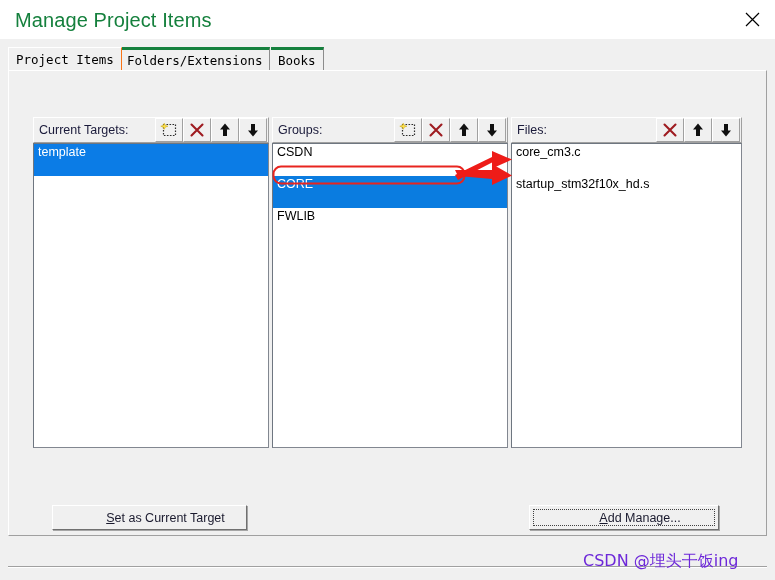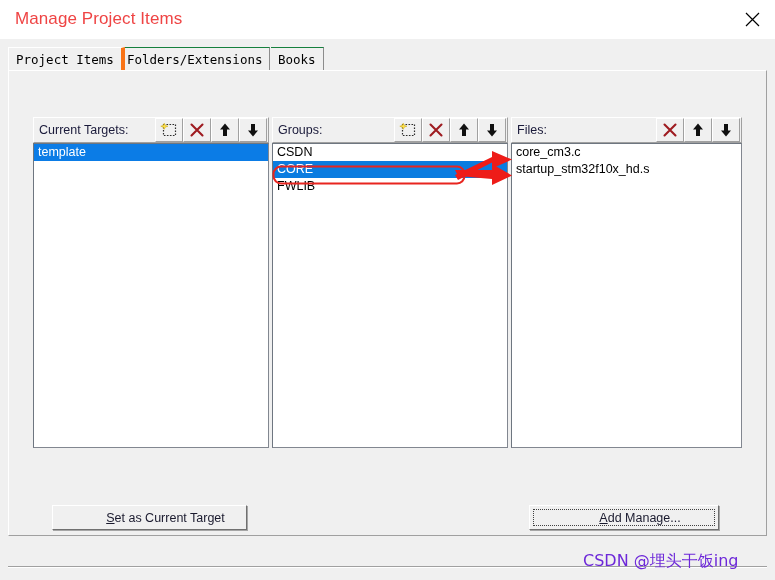--- a/index.html
+++ b/index.html
@@ -19,22 +19,22 @@
   #titlebar {
     position: absolute;
     left: 0; top: 0;
     width: 775px; height: 39px;
     background: #ffffff;
     border-bottom: 1px solid #dcdcdc;
   }
   #title-text {
     position: absolute;
     left: 15px; top: 9px;
-    font-size: 17px;
-    color: #ef4444;
+    font-size: 20px;
+    color: #15803d;
     font-family: "Liberation Sans", sans-serif;
     letter-spacing: 0.1px;
   }
   #close-button {
     position: absolute;
     right: 0; top: 0;
     width: 46px; height: 39px;
     display: flex;
     align-items: center;
     justify-content: center;
@@ -67,28 +67,28 @@
     align-items: center;
     justify-content: center;
     box-sizing: border-box;
     cursor: default;
     white-space: nowrap;
   }
   .tab.selected {
     background: #f0f0f0;
     border-left: 1px solid #ffffff;
     border-top: 1px solid #ffffff;
-    border-right: 4px solid #f97316;
+    border-right: 1px solid #f97316;
     padding: 0 7px;
     z-index: 3;
   }
   .tab.unselected {
     background: #f0f0f0;
     border-right: 1px solid #8c8c8c;
-    border-top: 1px solid #15803d;
+    border-top: 3px solid #15803d;
     padding: 0 7px;
     z-index: 2;
   }
   #tab-underline {
     position: absolute;
     left: 0; top: 23px;
     width: 759px; height: 1px;
     background: #8c8c8c;
   }
 
@@ -156,21 +156,21 @@
     position: relative;
     height: 305px;
     background: #ffffff;
     border: 1px solid #828790;
     border-top-color: #6e7680;
     border-left-color: #6e7680;
     box-sizing: border-box;
     overflow: hidden;
   }
   .list-item {
-    height: 17px;
+    height: 32px;
     line-height: 17px;
     padding-left: 4px;
     font-size: 12.5px;
     font-family: "Liberation Sans", sans-serif;
     color: #000000;
     white-space: nowrap;
     cursor: default;
   }
   .list-item.selected {
     background: #0a7ce0;

